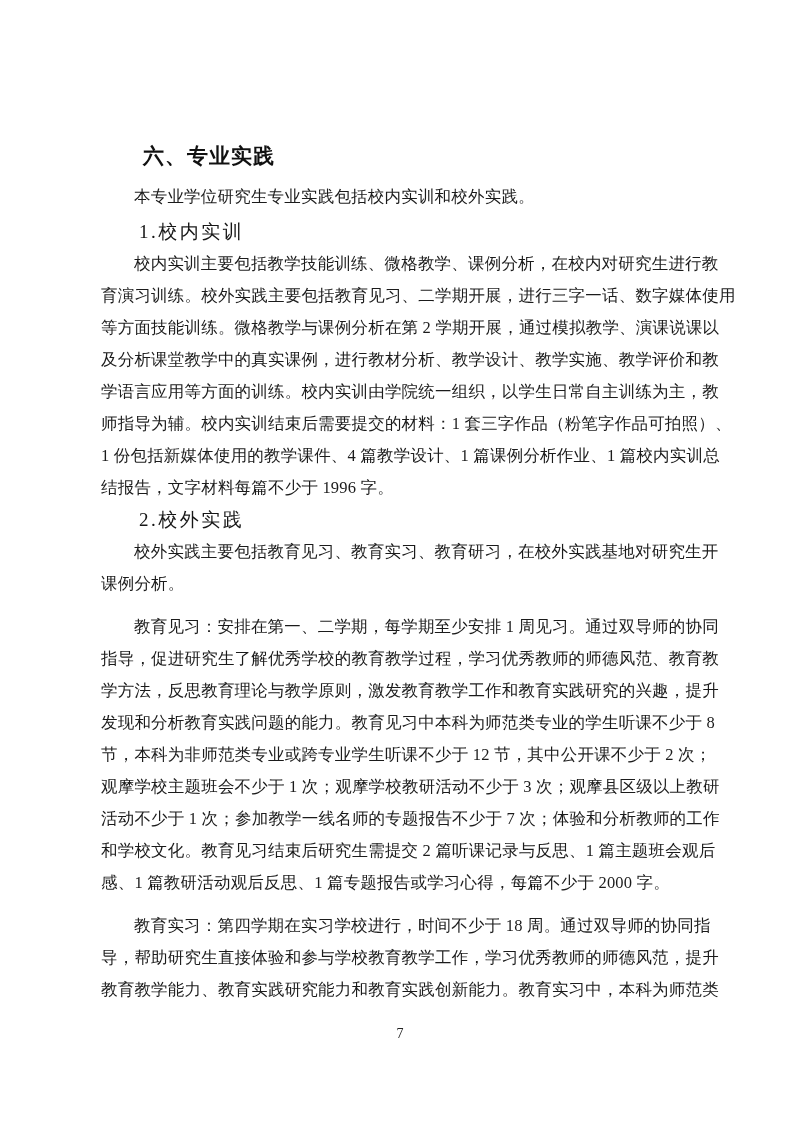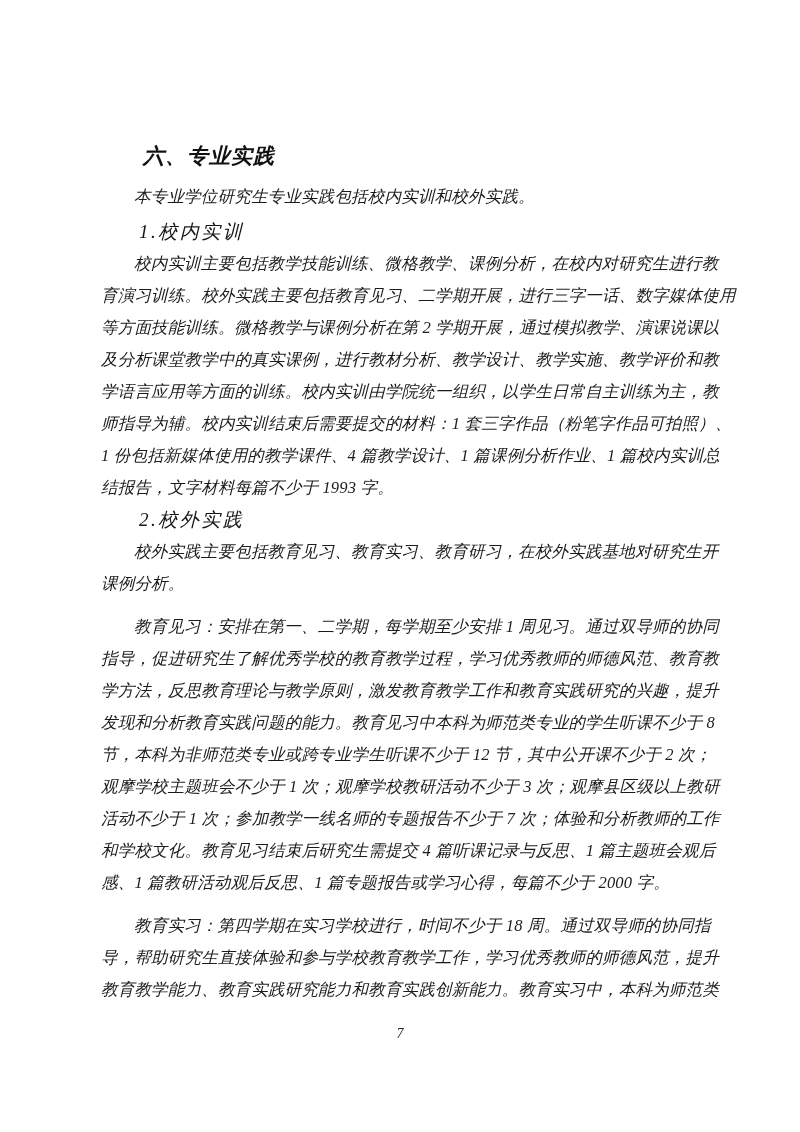--- a/index.html
+++ b/index.html
@@ -1,15 +1,15 @@
 <!DOCTYPE html>
 <html><head>
 <meta charset="utf-8">
 <style>
-  * { margin: 0; padding: 0; box-sizing: border-box; font-style: italic; }
+  * { margin: 0; padding: 0; box-sizing: border-box; }
   html, body { background: #e8e8e8; }
   .page {
     position: relative;
     width: 800px;
     height: 1132px;
     background: #ffffff;
     margin: 0 auto;
     overflow: hidden;
     font-family: "Liberation Serif", "DejaVu Serif", serif;
     color: #1b1b1b;
@@ -83,39 +83,39 @@
     <div class="subheading sub1">1.校内实训</div>
 
     <div class="para">
         <div class="line first">校内实训主要包括教学技能训练、微格教学、课例分析，在校内对研究生进行教</div>
         <div class="line">育演习训练。校外实践主要包括教育见习、二学期开展，进行三字一话、数字媒体使用</div>
         <div class="line">等方面技能训练。微格教学与课例分析在第 2 学期开展，通过模拟教学、演课说课以</div>
         <div class="line">及分析课堂教学中的真实课例，进行教材分析、教学设计、教学实施、教学评价和教</div>
         <div class="line">学语言应用等方面的训练。校内实训由学院统一组织，以学生日常自主训练为主，教</div>
         <div class="line">师指导为辅。校内实训结束后需要提交的材料：1 套三字作品（粉笔字作品可拍照）、</div>
         <div class="line">1 份包括新媒体使用的教学课件、4 篇教学设计、1 篇课例分析作业、1 篇校内实训总</div>
-        <div class="line last-natural">结报告，文字材料每篇不少于 1993 字。</div>
+        <div class="line last-natural">结报告，文字材料每篇不少于 1996 字。</div>
       </div>
 
     <div class="subheading">2.校外实践</div>
 
     <div class="para">
         <div class="line first">校外实践主要包括教育见习、教育实习、教育研习，在校外实践基地对研究生开</div>
         <div class="line last-natural">课例分析。</div>
       </div>
 
     <div class="para spaced-before">
         <div class="line first">教育见习：安排在第一、二学期，每学期至少安排 1 周见习。通过双导师的协同</div>
         <div class="line">指导，促进研究生了解优秀学校的教育教学过程，学习优秀教师的师德风范、教育教</div>
         <div class="line">学方法，反思教育理论与教学原则，激发教育教学工作和教育实践研究的兴趣，提升</div>
         <div class="line">发现和分析教育实践问题的能力。教育见习中本科为师范类专业的学生听课不少于 8</div>
         <div class="line">节，本科为非师范类专业或跨专业学生听课不少于 12 节，其中公开课不少于 2 次；</div>
         <div class="line">观摩学校主题班会不少于 1 次；观摩学校教研活动不少于 3 次；观摩县区级以上教研</div>
         <div class="line">活动不少于 1 次；参加教学一线名师的专题报告不少于 7 次；体验和分析教师的工作</div>
-        <div class="line">和学校文化。教育见习结束后研究生需提交 4 篇听课记录与反思、1 篇主题班会观后</div>
+        <div class="line">和学校文化。教育见习结束后研究生需提交 2 篇听课记录与反思、1 篇主题班会观后</div>
         <div class="line last-natural">感、1 篇教研活动观后反思、1 篇专题报告或学习心得，每篇不少于 2000 字。</div>
       </div>
 
     <div class="para spaced-before">
         <div class="line first">教育实习：第四学期在实习学校进行，时间不少于 18 周。通过双导师的协同指</div>
         <div class="line">导，帮助研究生直接体验和参与学校教育教学工作，学习优秀教师的师德风范，提升</div>
         <div class="line">教育教学能力、教育实践研究能力和教育实践创新能力。教育实习中，本科为师范类</div>
       </div>
 
   </div>

